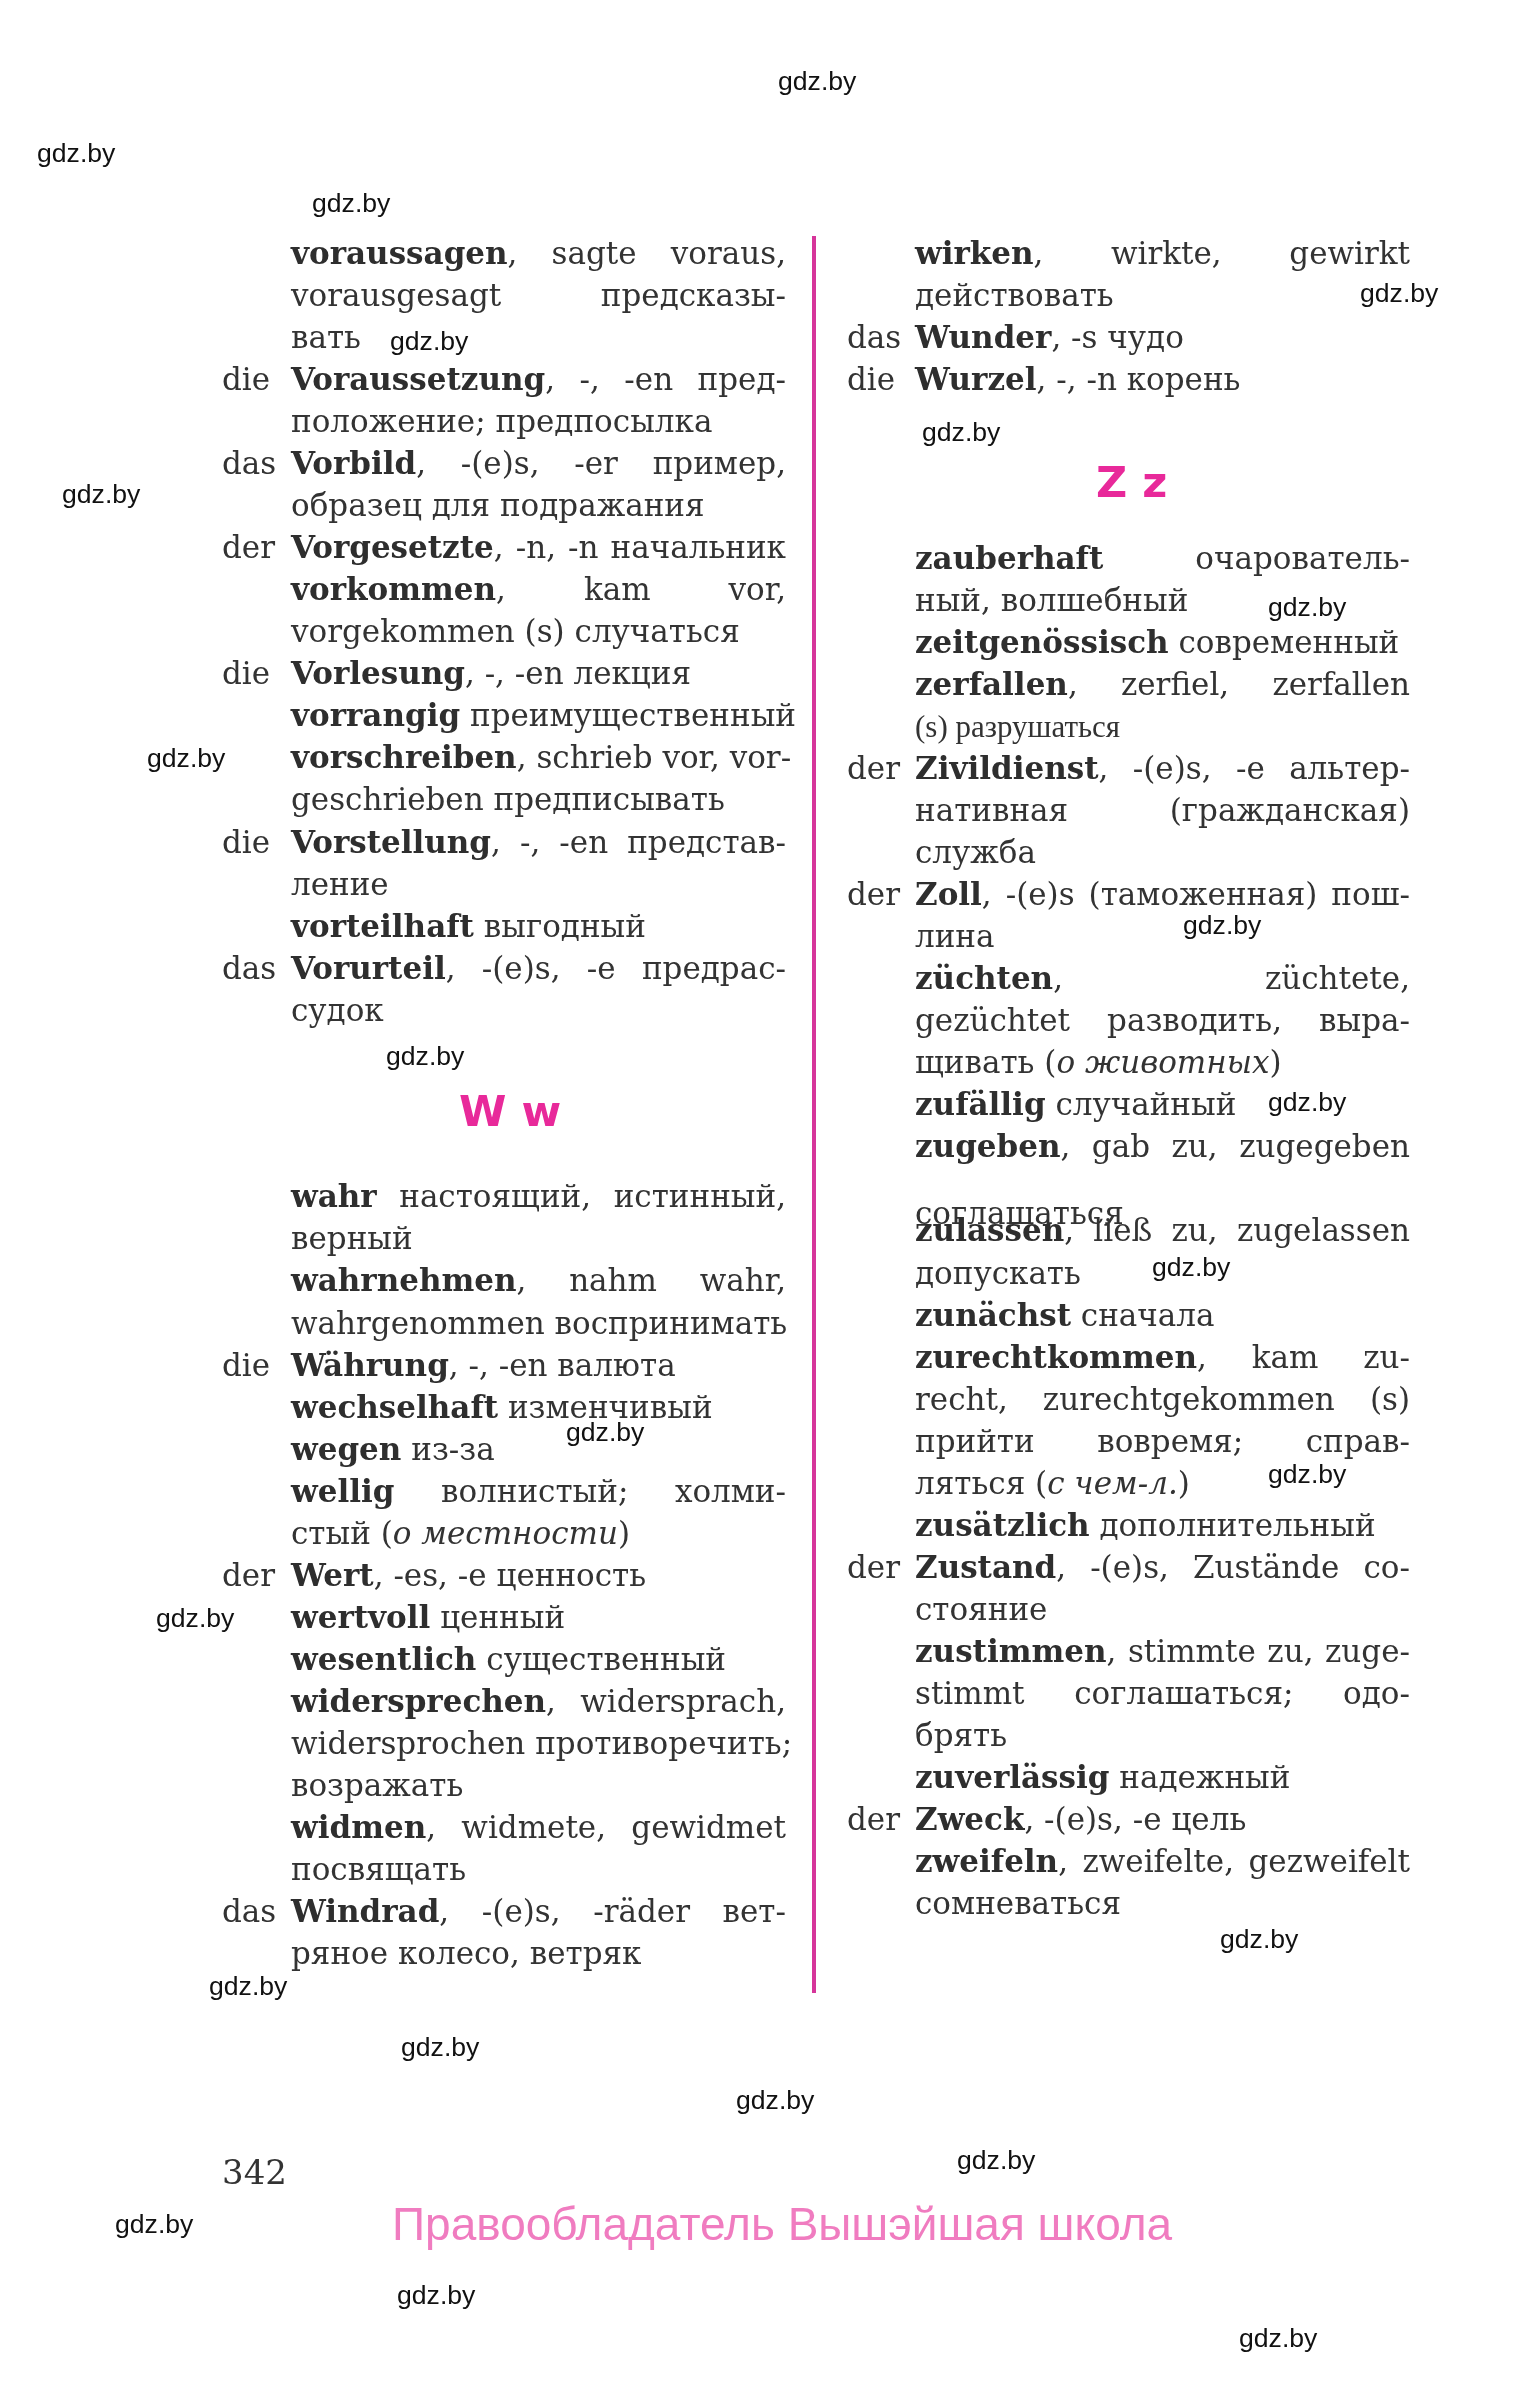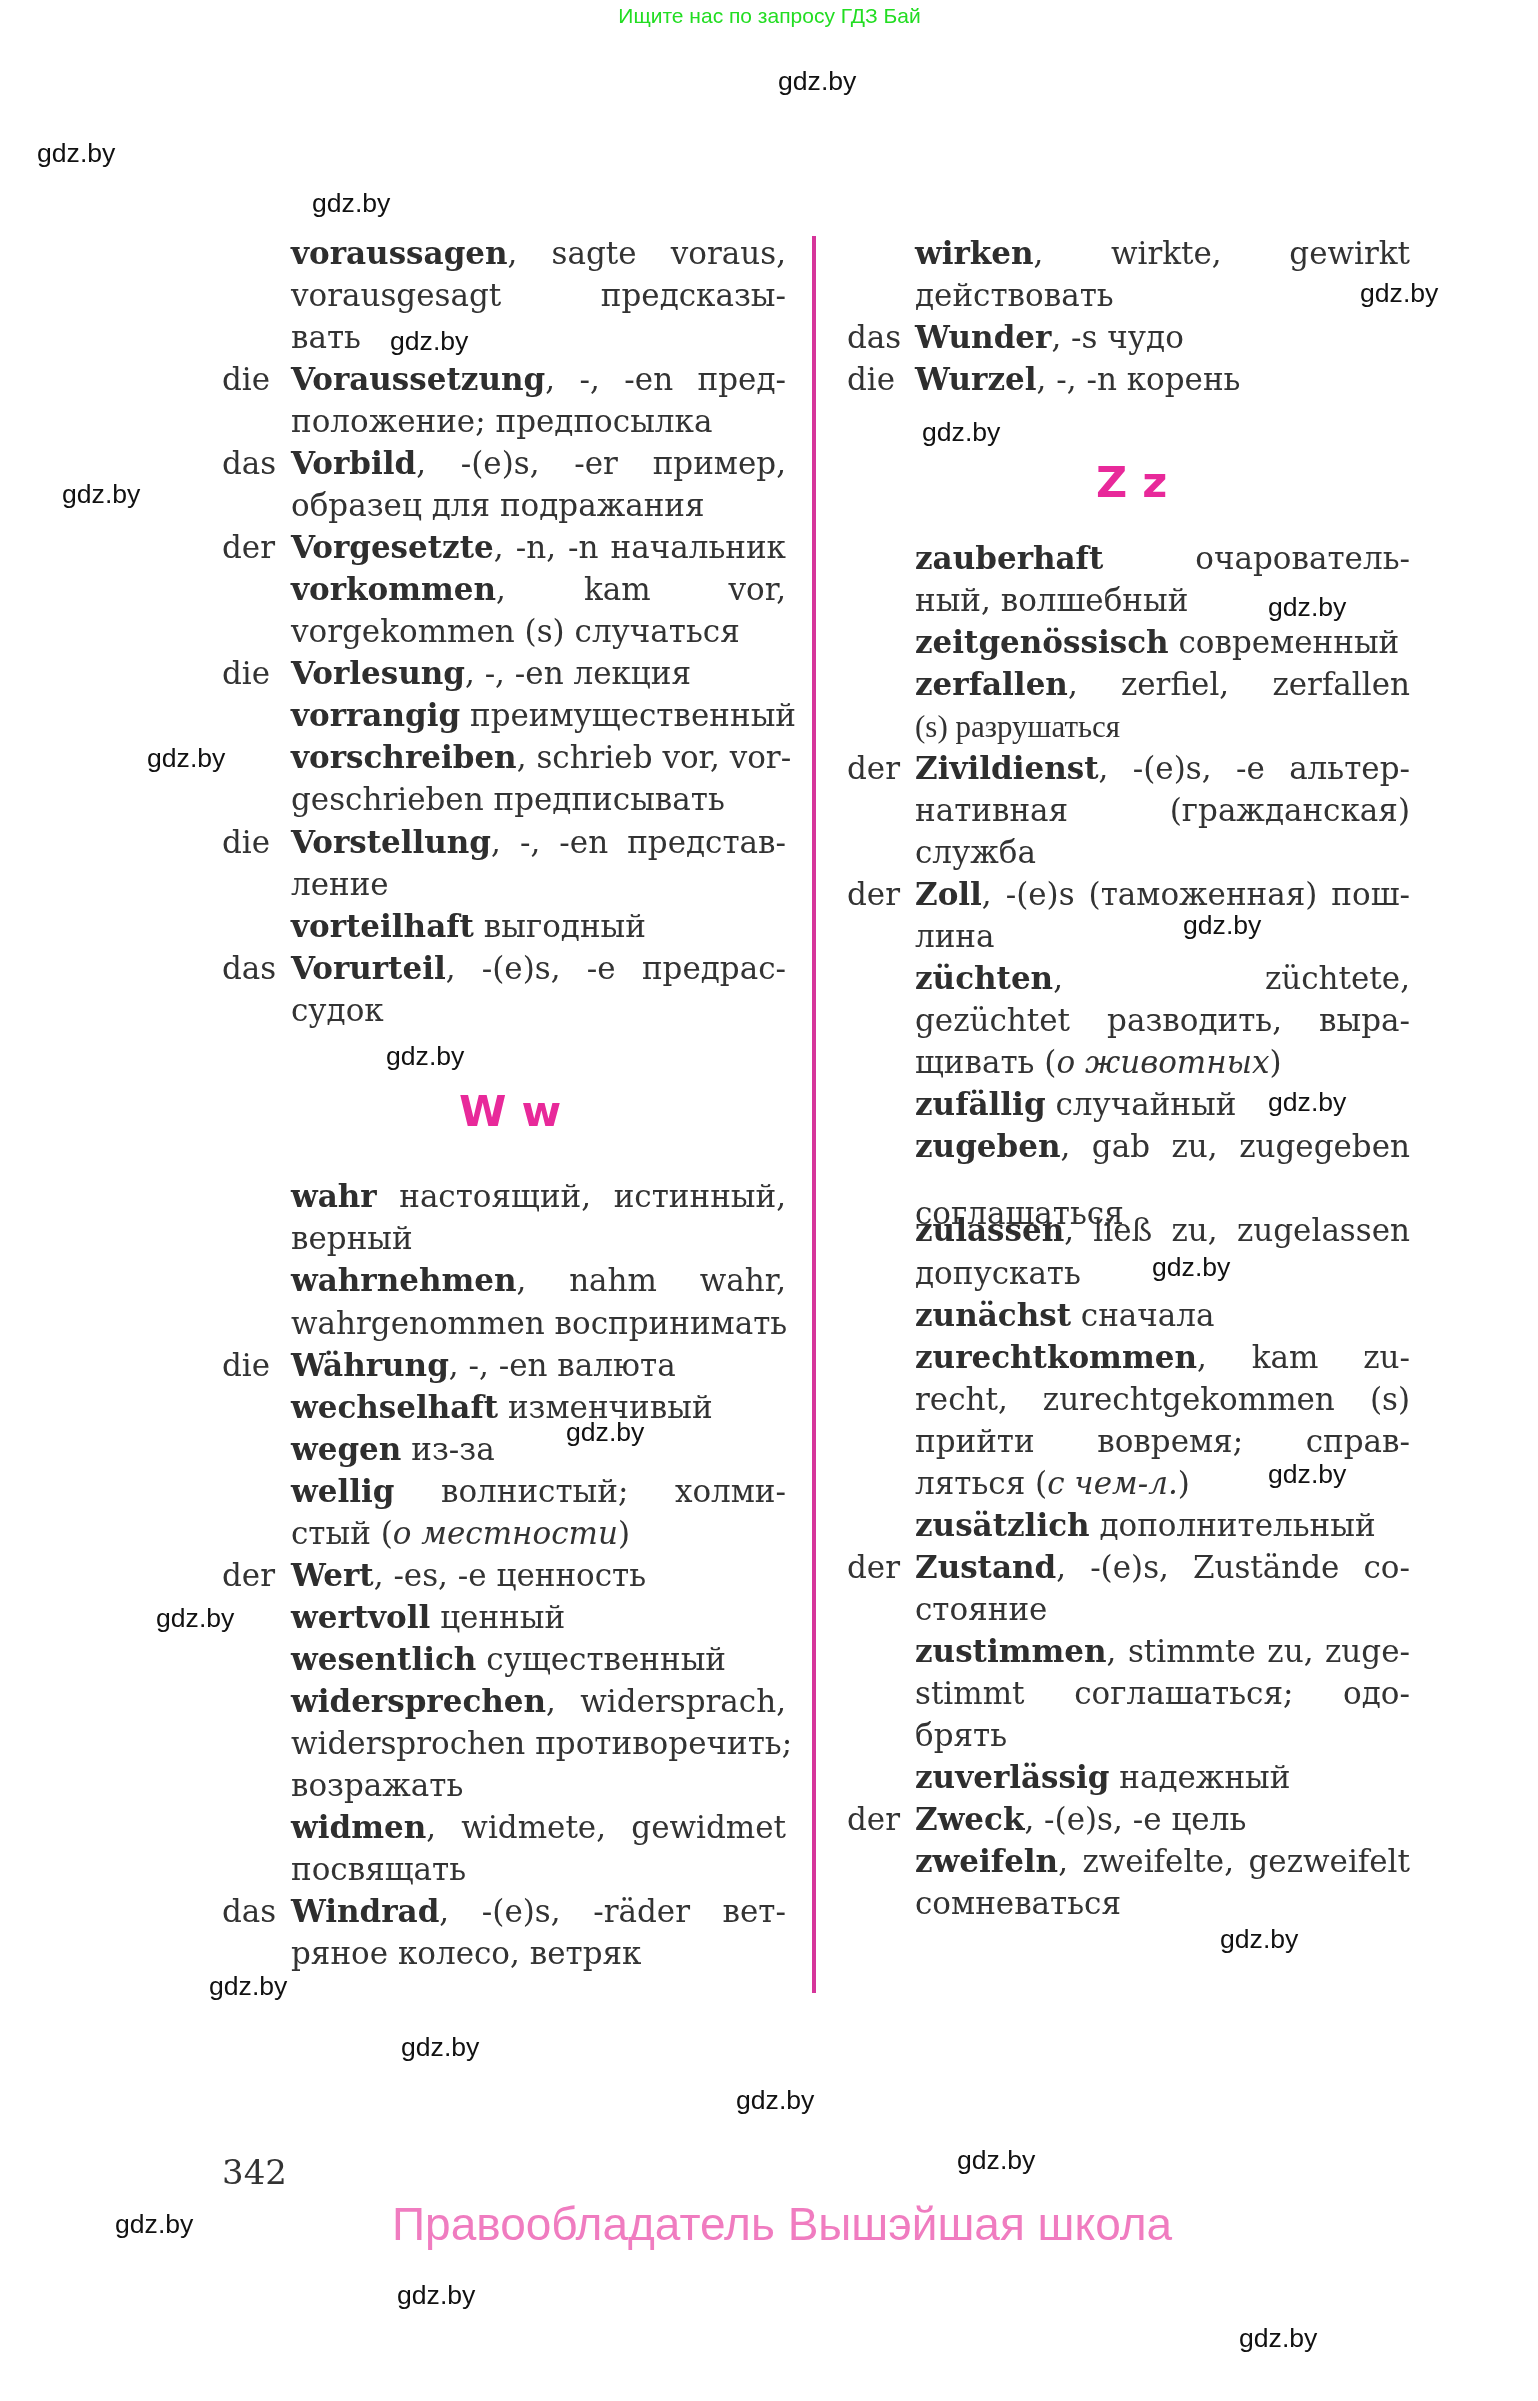--- a/index.html
+++ b/index.html
@@ -17,21 +17,20 @@
   .art { position:absolute; white-space:nowrap; }
   .letter { position:absolute; font-family:"DejaVu Sans", sans-serif; font-weight:bold; font-size:43px; color:#e8299a; }
   .divider { position:absolute; left:812px; top:236px; width:3.5px; height:1757px; background:#d6359a; }
   .pageno { position:absolute; left:222px; top:2152px; font-family:"DejaVu Serif", serif; font-size:34px; color:#333; }
   .rights { position:absolute; left:392px; top:2197px; font-family:"Liberation Sans", sans-serif; font-size:46px; color:#f07cc0; white-space:nowrap; }
 </style>
 </head>
 <body>
 
 <div class="page">
-  <div class="top-banner">Ищите нас по запросу ГДЗ Бай</div>
 
   <div class="divider"></div>
 
   <div class="col" id="left-col">
       <div class="line justify" style="left: 291px; top: 232px; width: 495px;"><span class="hw">voraussagen</span><span style="white-space: pre;">, sagte voraus,</span></div>
       <div class="line justify" style="left: 291px; top: 274px; width: 495px;"><span style="white-space: pre;">vorausgesagt   предсказы-</span></div>
       <div class="line" style="left: 291px; top: 316px;"><span style="white-space: pre;">вать</span></div>
       <span class="art" style="left: 222px; top: 358px; line-height: 42px;">die</span>
       <div class="line justify" style="left: 291px; top: 358px; width: 495px;"><span class="hw">Voraussetzung</span><span style="white-space: pre;">, -, -en пред-</span></div>
       <div class="line" style="left: 291px; top: 400px;"><span style="white-space: pre;">положение; предпосылка</span></div>

